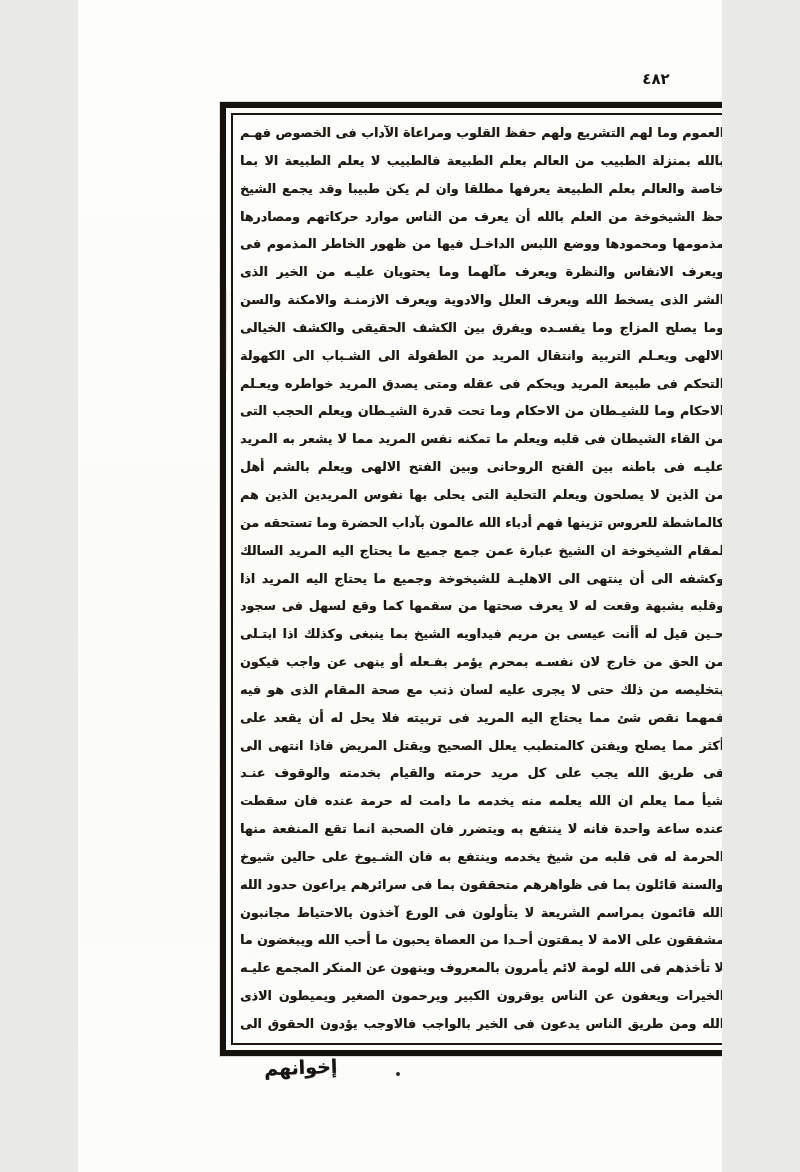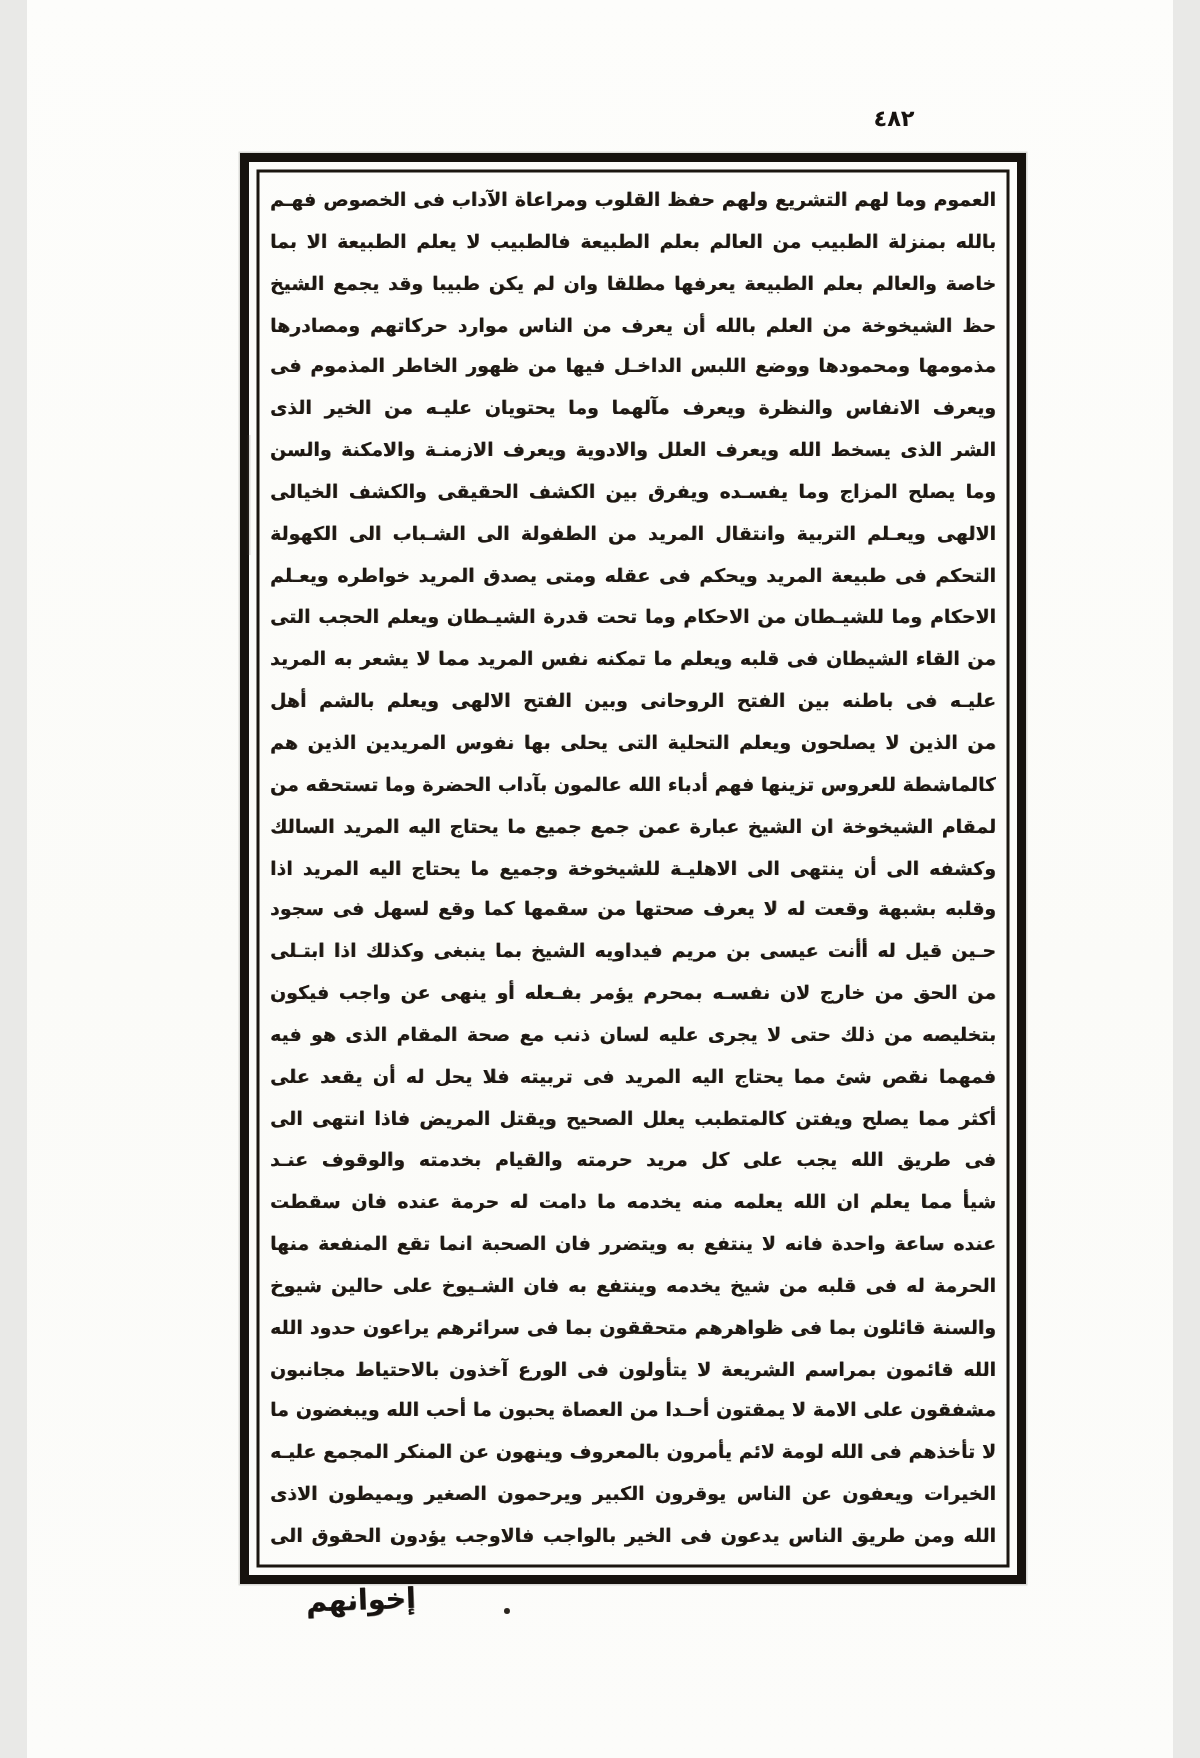--- a/index.html
+++ b/index.html
@@ -2,21 +2,21 @@
 <html lang="ar"><head>
 <meta charset="utf-8">
 <style>
   html, body {
     margin: 0;
     padding: 0;
     background: #e9e9e7;
   }
   .scan-page {
     position: relative;
-    width: 764px;
+    width: 644px;
     height: 1172px;
     margin: 0 auto;
     background: linear-gradient(180deg, #fdfdfb 0%, #fbfbf8 55%, #fcfcfa 100%);
     overflow: hidden;
     font-family: "DejaVu Sans", sans-serif;
   }
   
   .page-number {
     position: absolute;
     left: 552px;

